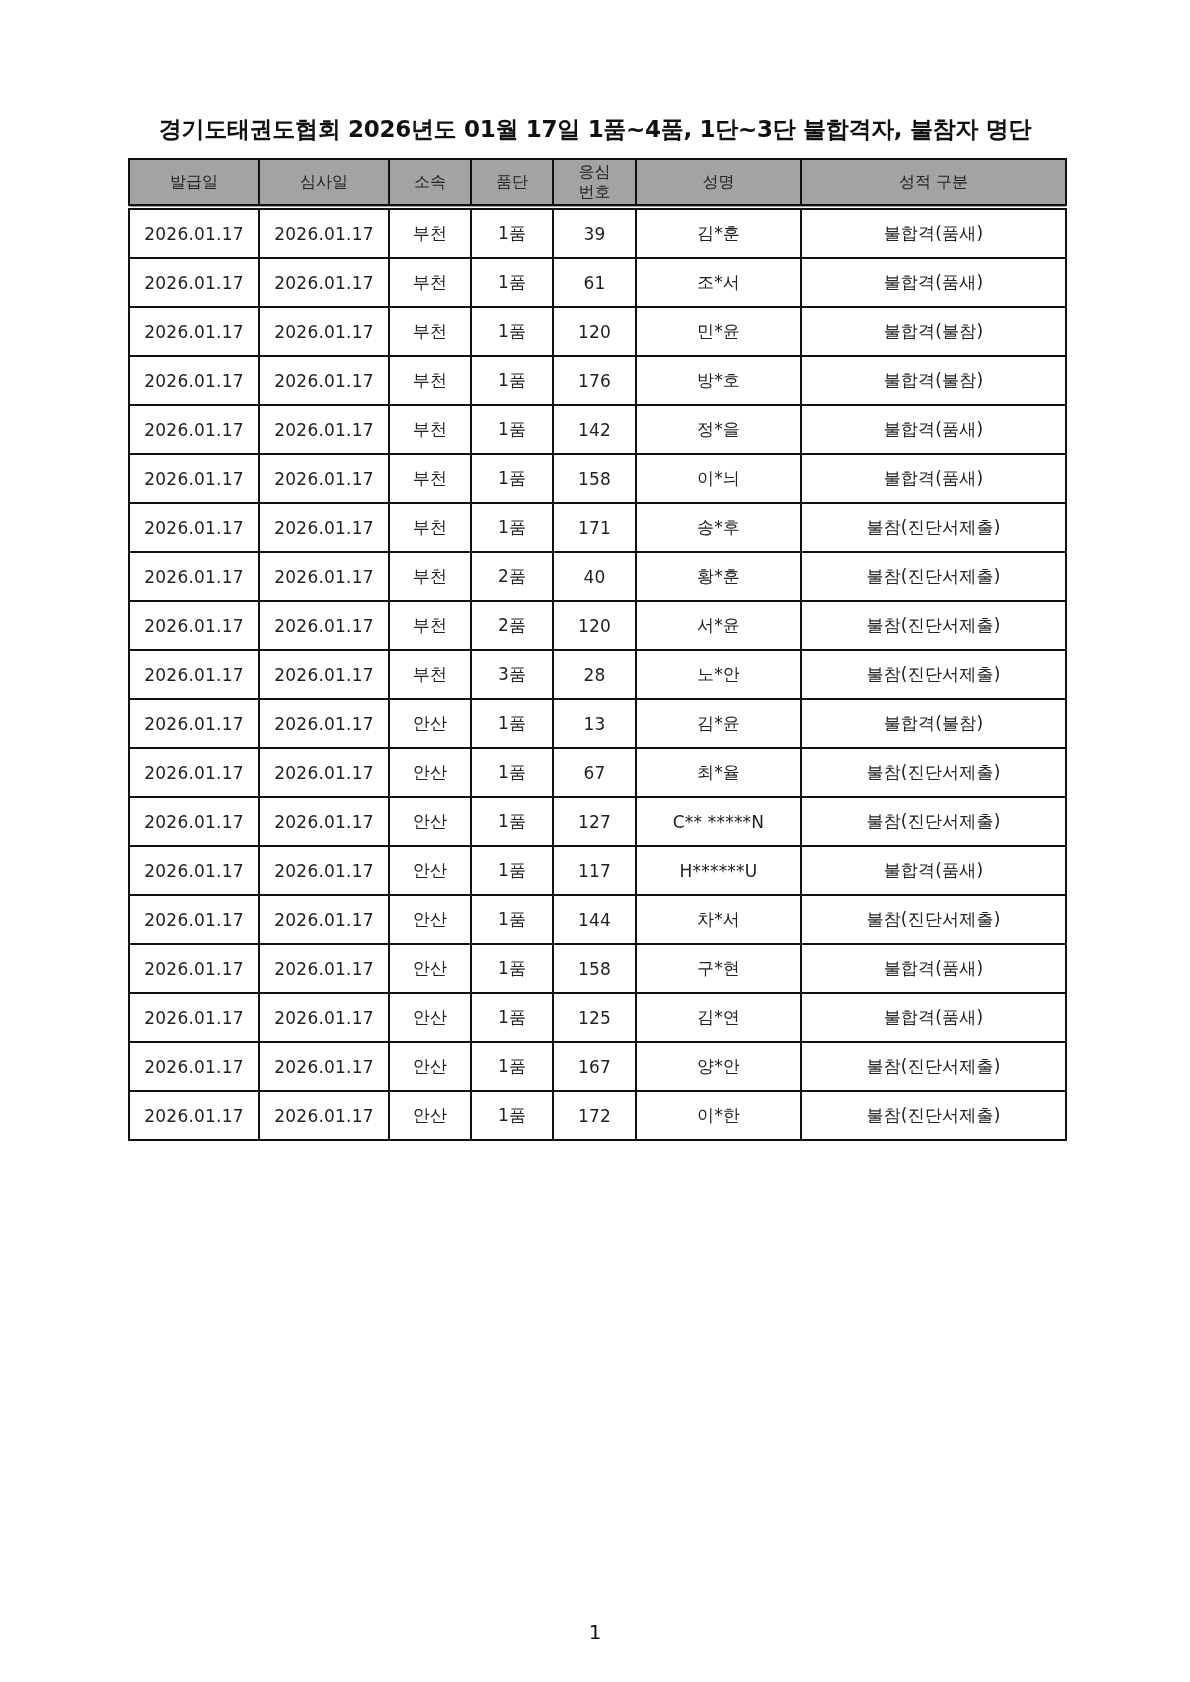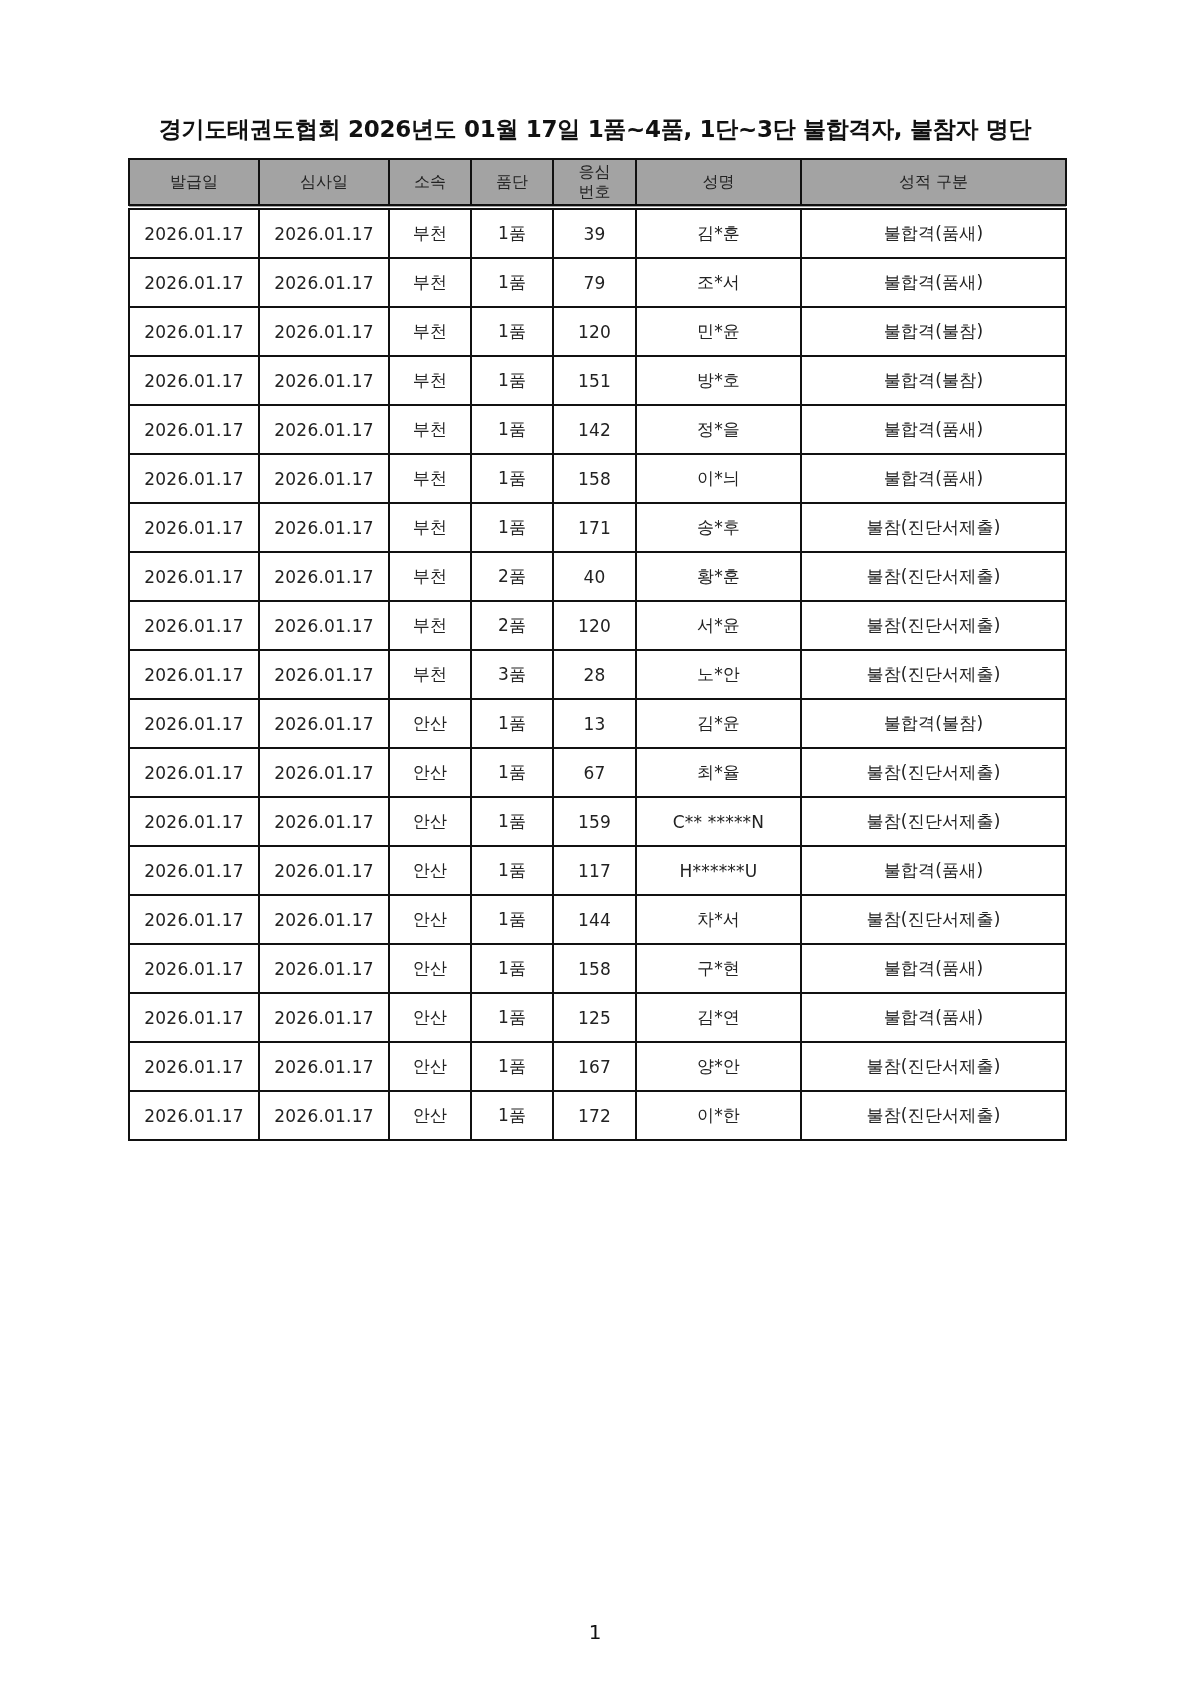--- a/index.html
+++ b/index.html
@@ -103,39 +103,39 @@
         <td>1품</td>
         <td>39</td>
         <td>김*훈</td>
         <td>불합격(품새)</td>
       </tr>
       <tr>
         <td>2026.01.17</td>
         <td>2026.01.17</td>
         <td>부천</td>
         <td>1품</td>
-        <td>79</td>
+        <td>61</td>
         <td>조*서</td>
         <td>불합격(품새)</td>
       </tr>
       <tr>
         <td>2026.01.17</td>
         <td>2026.01.17</td>
         <td>부천</td>
         <td>1품</td>
         <td>120</td>
         <td>민*윤</td>
         <td>불합격(불참)</td>
       </tr>
       <tr>
         <td>2026.01.17</td>
         <td>2026.01.17</td>
         <td>부천</td>
         <td>1품</td>
-        <td>151</td>
+        <td>176</td>
         <td>방*호</td>
         <td>불합격(불참)</td>
       </tr>
       <tr>
         <td>2026.01.17</td>
         <td>2026.01.17</td>
         <td>부천</td>
         <td>1품</td>
         <td>142</td>
         <td>정*을</td>
@@ -202,21 +202,21 @@
         <td>1품</td>
         <td>67</td>
         <td>최*율</td>
         <td>불참(진단서제출)</td>
       </tr>
       <tr>
         <td>2026.01.17</td>
         <td>2026.01.17</td>
         <td>안산</td>
         <td>1품</td>
-        <td>159</td>
+        <td>127</td>
         <td>C** *****N</td>
         <td>불참(진단서제출)</td>
       </tr>
       <tr>
         <td>2026.01.17</td>
         <td>2026.01.17</td>
         <td>안산</td>
         <td>1품</td>
         <td>117</td>
         <td>H******U</td>

